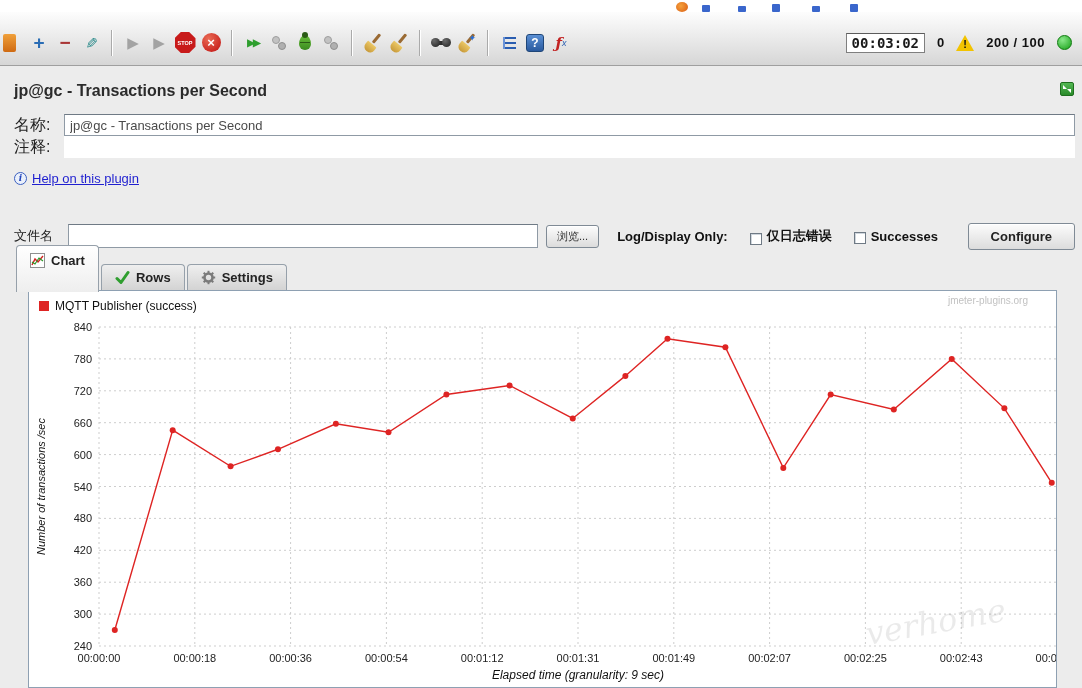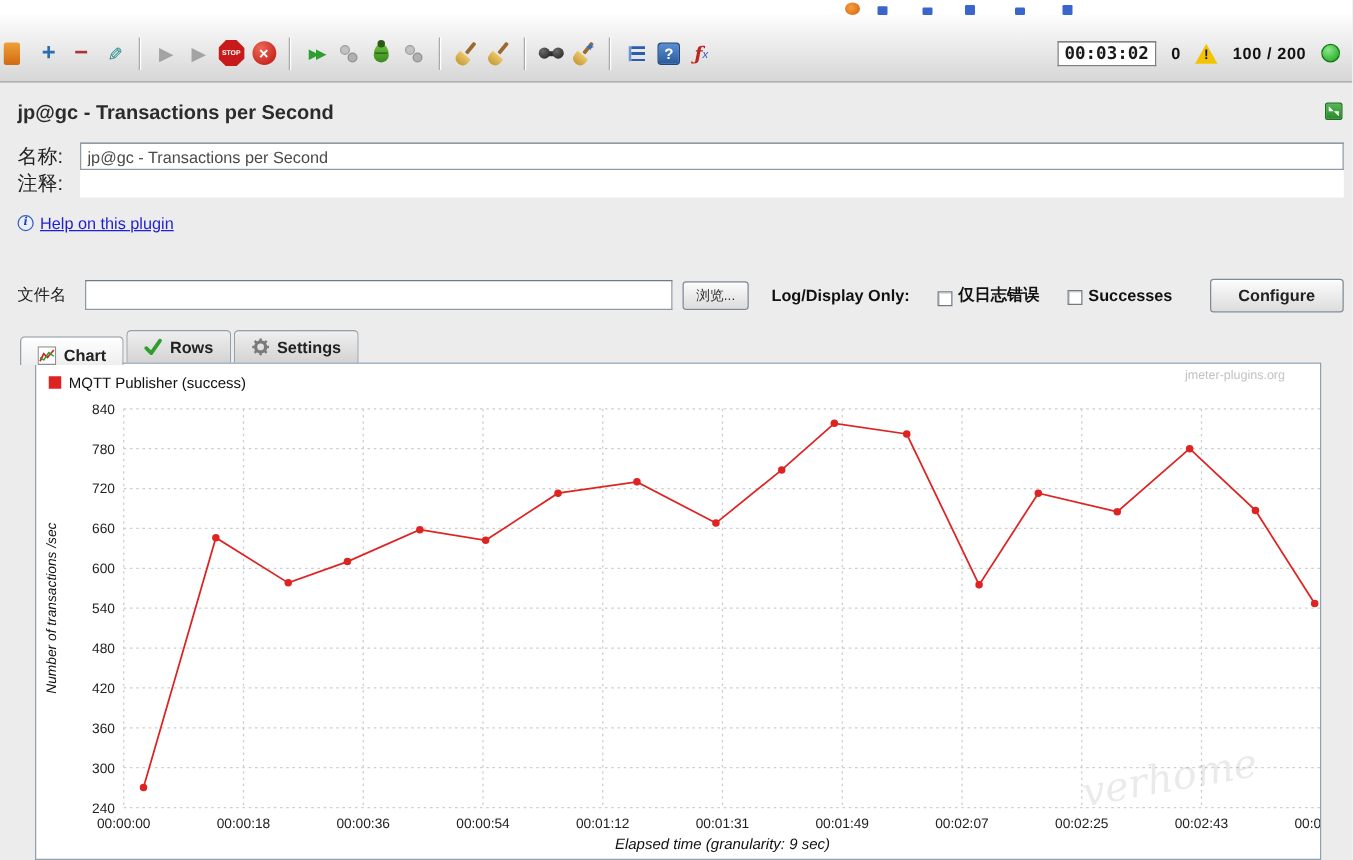--- a/index.html
+++ b/index.html
@@ -97,21 +97,21 @@
   .chk { display:flex; align-items:flex-end; gap:5px; margin-left:14px; white-space:nowrap; }
   .chkbox { width:12px; height:12px; background:#fff; border:1px solid #6f7a85; box-shadow:inset 1px 1px 0 #cfd6dd; }
   .chklabel { font-size:13px; font-weight:600; color:#111; }
   .configure-btn { margin-left:auto; font-size:13px; font-weight:bold; padding:5px 22px; }
 
   
   .tabs { position:absolute; left:16px; top:257px; height:34px; display:flex; align-items:flex-end; }
   .tab { display:flex; align-items:center; gap:6px; padding:5px 13px 6px; margin-right:2px;
          border:1px solid #96a0aa; border-bottom:none; border-radius:4px 4px 0 0;
          background:linear-gradient(#efefef,#d2d2d2); font-size:13px; font-weight:bold; color:#222; }
-  .tab.selected { background:linear-gradient(#ffffff,#eeeeee); padding-top:7px; padding-bottom:0; margin-bottom:-1px; position:relative; z-index:3; }
+  .tab.selected { background:linear-gradient(#ffffff,#eeeeee); padding-top:7px; padding-bottom:24px; margin-bottom:-1px; position:relative; z-index:3; }
 
   
   .panel { position:absolute; left:28px; top:290px; width:1029px; height:398px; background:#fff;
            border:1px solid #8ea0b2; overflow:hidden; z-index:2; }
   .legend { position:absolute; left:10px; top:8px; display:flex; align-items:center; gap:6px; z-index:2; }
   .legend .swatch { width:10px; height:10px; flex:0 0 auto; }
   .legend .lname { font-size:12px; color:#111; }
   .plugins-watermark { position:absolute; right:28px; top:4px; font-size:10px; color:#c2c2c2; z-index:2; }
   .script-watermark { position:absolute; right:50px; top:312px; font-family:"DejaVu Serif", serif; font-style:italic;
                       font-size:32px; color:#000; opacity:0.08; transform:rotate(-10deg); z-index:1; }
@@ -199,21 +199,21 @@
       </button>
     <button class="tbtn">
         <span class="g-func">ƒ</span>
         <span class="g-funcx">x</span>
       </button>
 
     <div class="tb-right">
       <div class="timerbox">00:03:02</div>
       <span class="errnum">0</span>
       <span class="warn"></span>
-      <span class="threads">100 / 200</span>
+      <span class="threads">200 / 100</span>
       <span class="rundot"></span>
     </div>
   </div>
 
   <div class="header-row">
     <div class="page-title">jp@gc - Transactions per Second</div>
     <span class="expand-btn"></span>
   </div>
 
   <div class="frow row-name">

